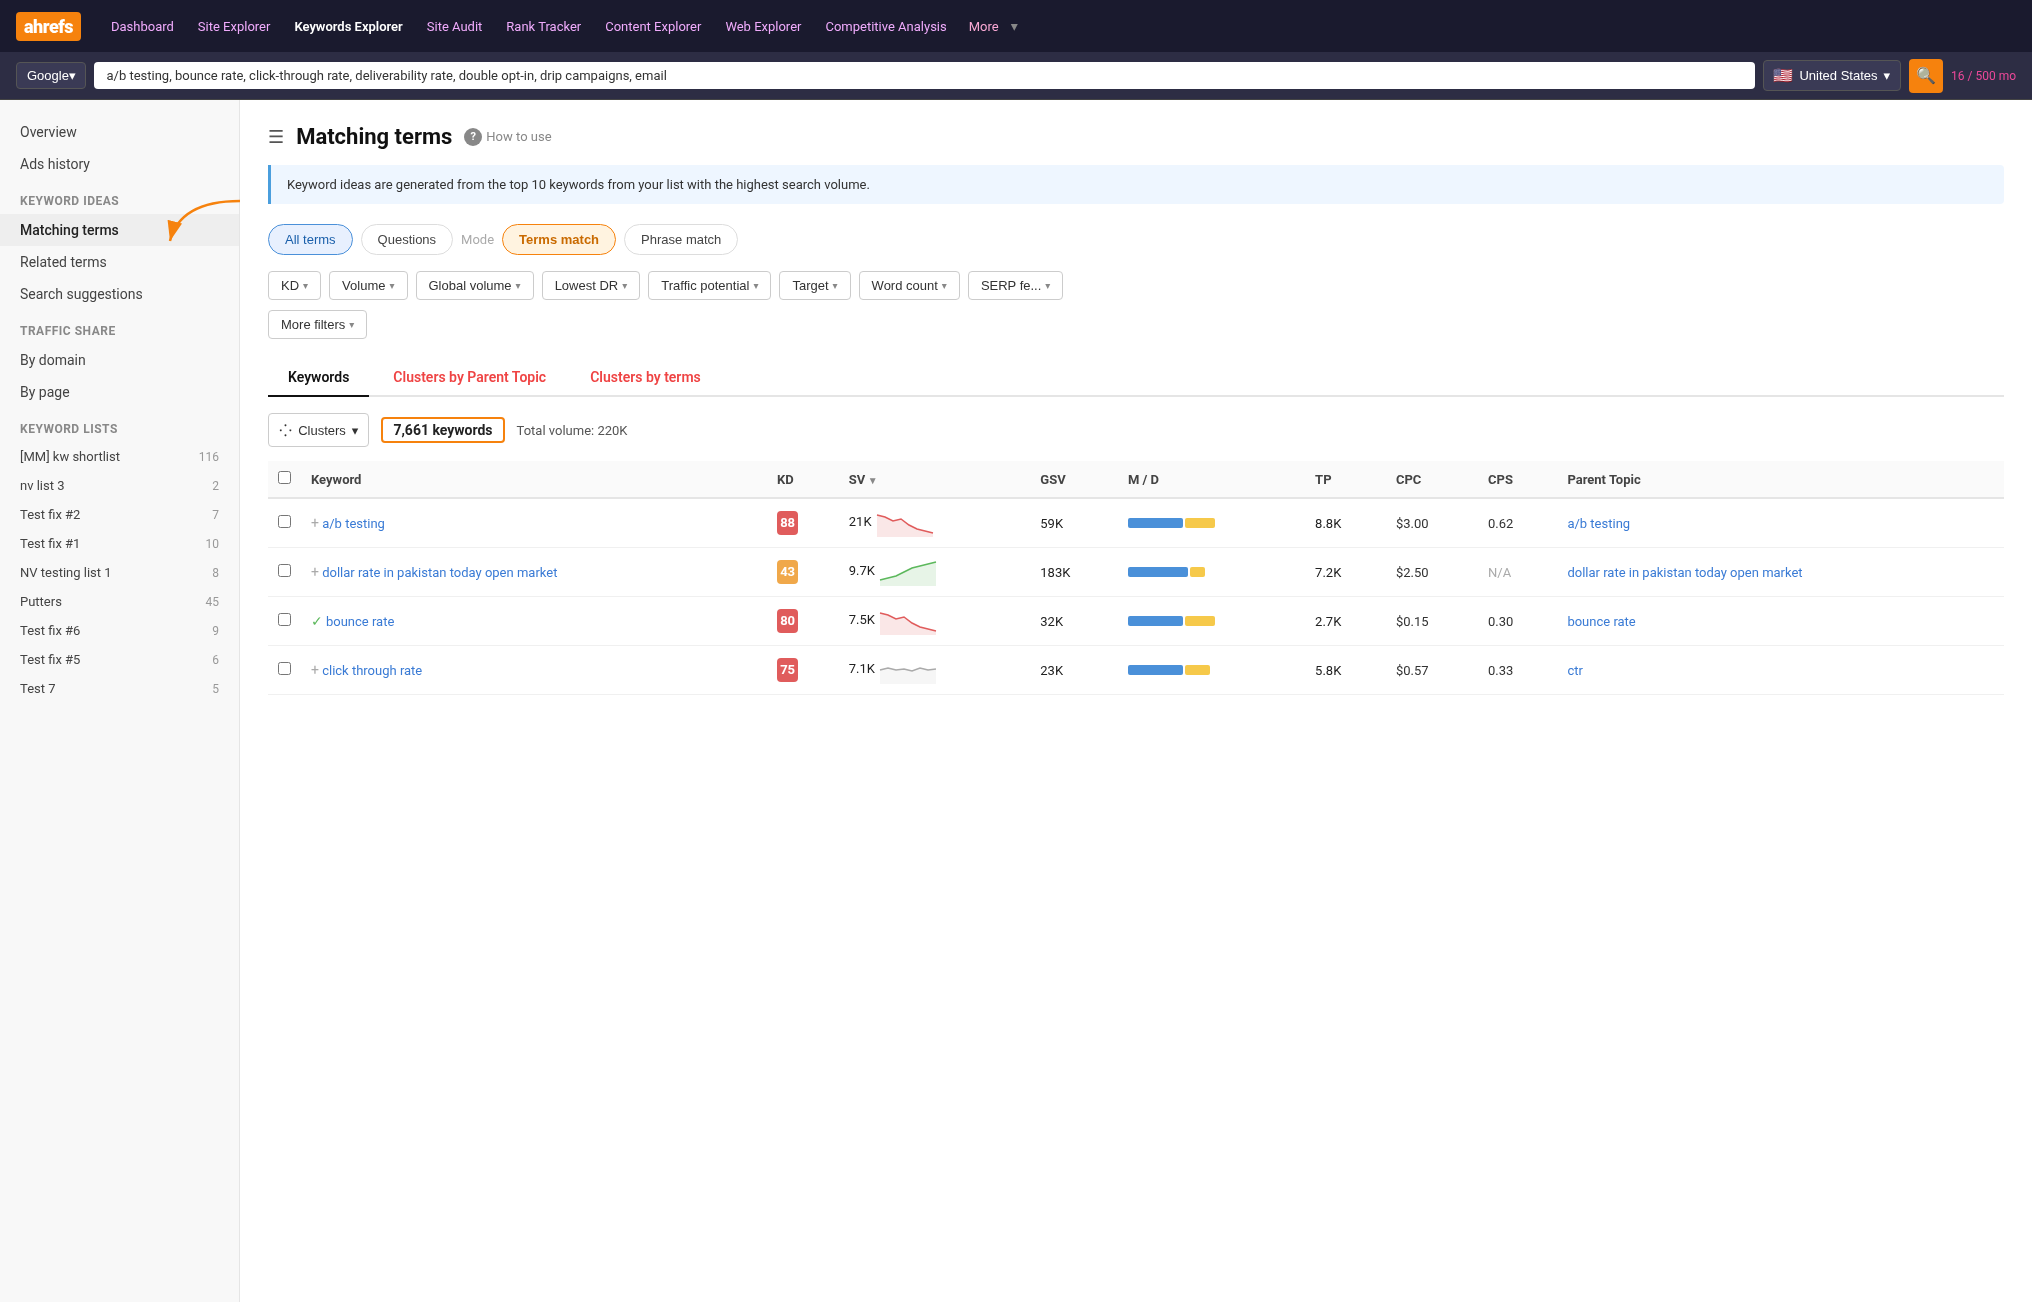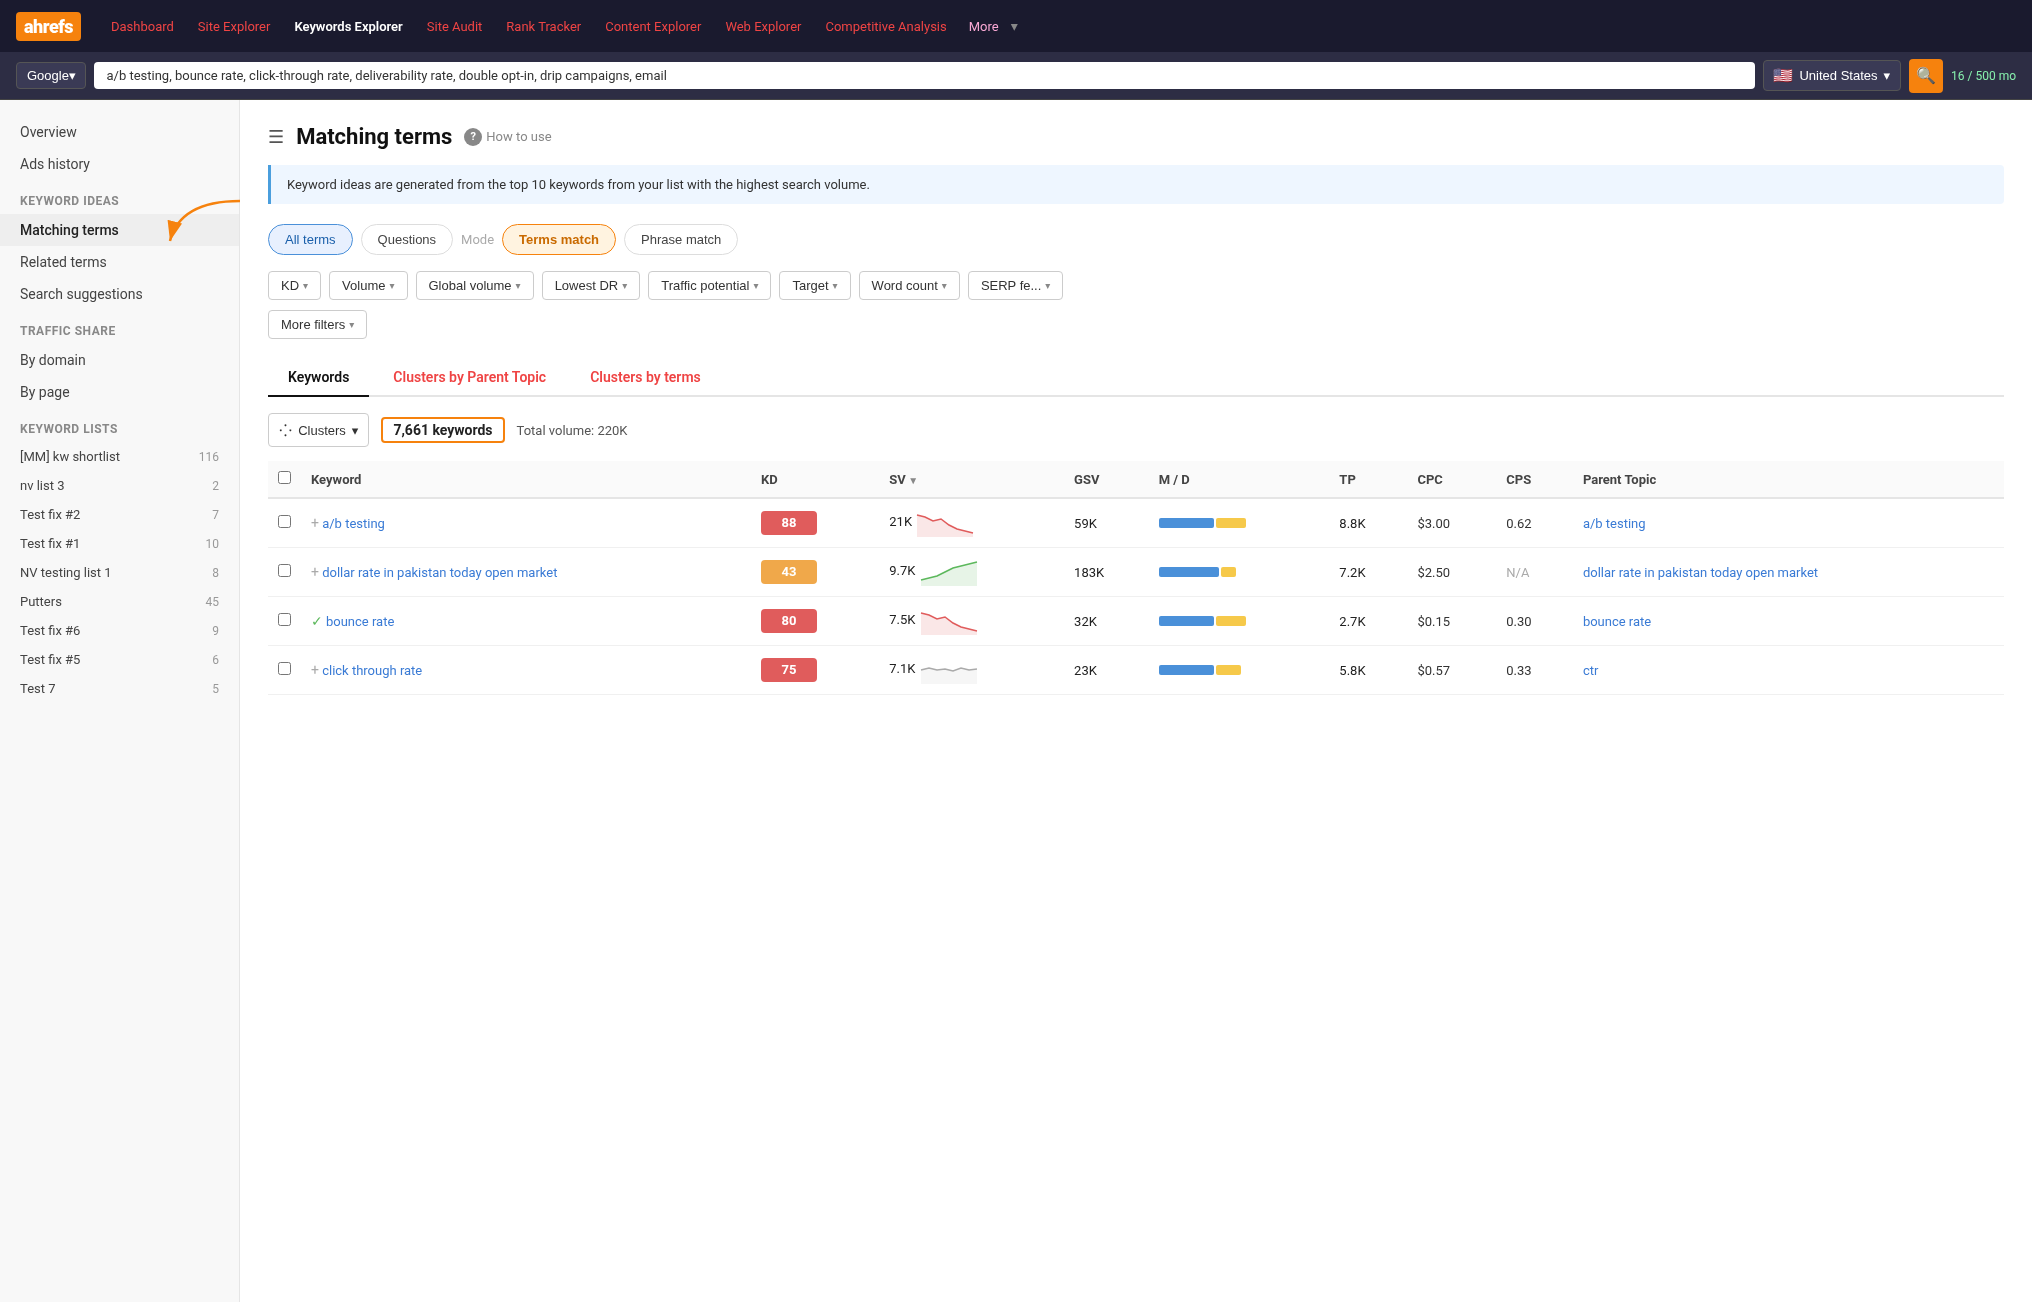--- a/index.html
+++ b/index.html
@@ -18,21 +18,21 @@
       background: #f6820d;
       color: #fff;
       font-weight: 900;
       font-size: 18px;
       padding: 4px 8px;
       border-radius: 4px;
       margin-right: 16px;
       letter-spacing: -0.5px;
     }
     .nav-link {
-      color: #ef4444;
+      color: #f0abfc;
       text-decoration: none;
       padding: 6px 10px;
       font-size: 13px;
       border-radius: 4px;
       white-space: nowrap;
     }
     .nav-link.active { color: #fff; font-weight: 600; }
     .nav-more { color: #f9a8d4; font-size: 13px; padding: 6px 8px; }
 
     
@@ -86,21 +86,21 @@
       border-radius: 4px;
       width: 34px;
       height: 34px;
       display: flex;
       align-items: center;
       justify-content: center;
       cursor: pointer;
       color: #fff;
       font-size: 16px;
     }
-    .quota-text { color: #86efac; font-size: 12px; white-space: nowrap; text-align: center; }
+    .quota-text { color: #ec4899; font-size: 12px; white-space: nowrap; text-align: center; }
 
     
     .main-layout { display: flex; min-height: calc(100vh - 100px); }
 
     
     .sidebar {
       width: 240px;
       min-width: 240px;
       background: #f8f8f8;
       border-right: 1px solid #e5e5e5;
@@ -303,21 +303,21 @@
     .data-table th.sortable { cursor: pointer; }
     .data-table th.sortable:after { content: ' ▼'; font-size: 10px; color: #888; }
     .data-table td {
       padding: 10px 10px;
       border-bottom: 1px solid #f0f0f0;
       vertical-align: middle;
     }
 
     .kd-badge {
       display: inline-block;
-      width: 56px;
+      width: 21px;
       height: 24px;
       border-radius: 4px;
       text-align: center;
       line-height: 24px;
       font-size: 13px;
       font-weight: 700;
       color: #fff;
     }
     .kd-red { background: #e05c5c; }
     .kd-orange { background: #f0a84a; }

